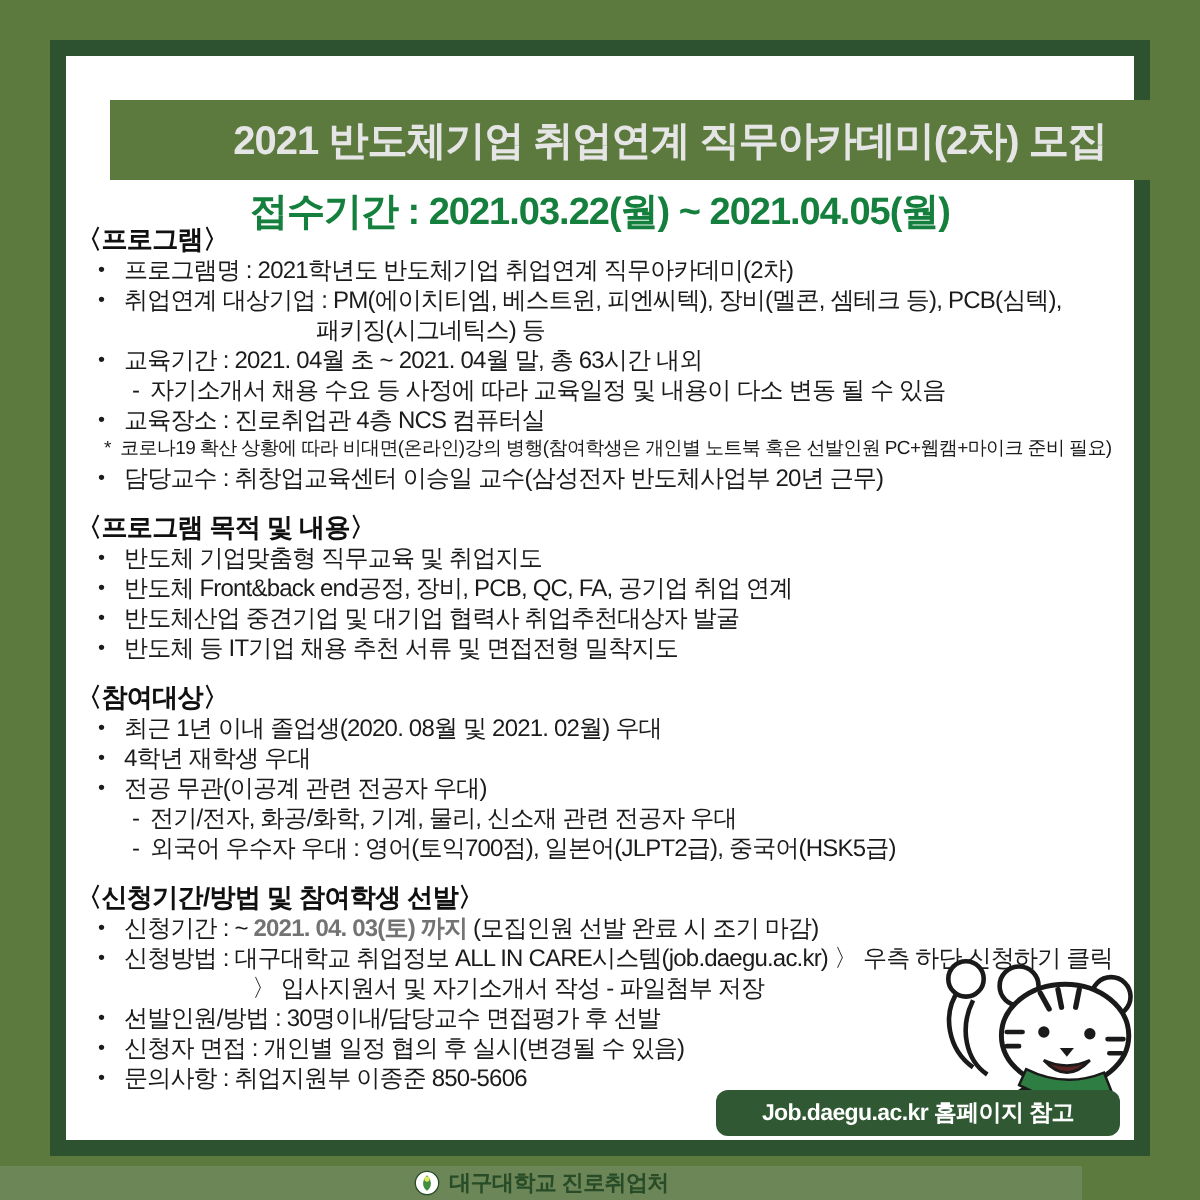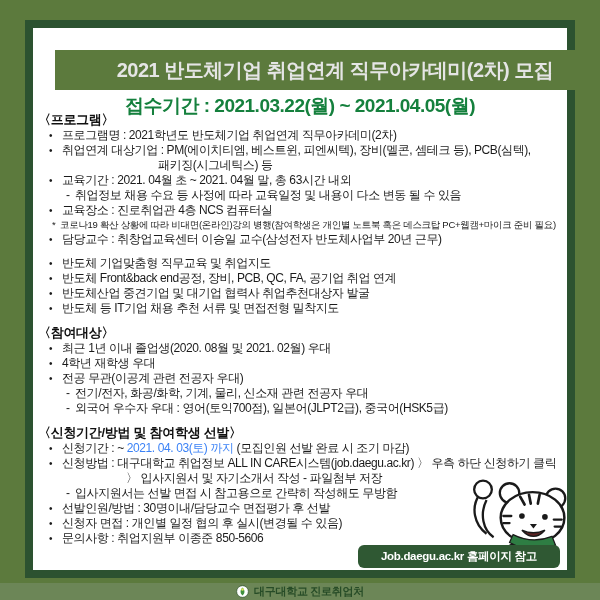--- a/index.html
+++ b/index.html
@@ -45,21 +45,21 @@
   .line.note{padding-left:22px;font-size:9.5px;line-height:14px;letter-spacing:-0.3px;}
   .line.note .marker{left:14px;}
   .badge{
     position:absolute;right:40px;bottom:32px;z-index:5;
     background:var(--badge-green);color:#ffffff;
     font-size:11.5px;font-weight:bold;letter-spacing:-0.3px;
     padding:4px 23px;border-radius:6px;white-space:nowrap;
   }
   .mascot{position:absolute;right:25px;bottom:38px;z-index:4;width:115px;height:92px;}
   .footer-bar{
-    position:absolute;left:0;bottom:0;width:600px;height:17px;z-index:6;
+    position:absolute;left:0;bottom:0;width:541px;height:17px;z-index:6;
     background:var(--footer-bar-green);
     display:flex;align-items:center;justify-content:center;gap:5px;
     color:var(--footer-text-green);font-size:11px;font-weight:bold;letter-spacing:-0.3px;
   }
   .footer-logo{width:13px;height:13px;}
 </style>
 </head>
 <body>
 
 <div class="stage">
@@ -70,45 +70,46 @@
       <span>2021 반도체기업 취업연계 직무아카데미(2차) 모집</span>
     </div>
     <div class="period">접수기간 : 2021.03.22(월) ~ 2021.04.05(월)</div>
     <div class="content">
         <div class="section">
           <div class="section-header">〈프로그램〉</div>
           <div class="line bullet"><span class="marker">•</span><span>프로그램명 : 2021학년도 반도체기업 취업연계 직무아카데미(2차)</span></div>
           <div class="line bullet"><span class="marker">•</span><span>취업연계 대상기업 : PM(에이치티엠, 베스트윈, 피엔씨텍), 장비(멜콘, 셈테크 등), PCB(심텍),</span></div>
           <div class="line cont" style="padding-left: 120px;"><span>패키징(시그네틱스) 등</span></div>
           <div class="line bullet"><span class="marker">•</span><span>교육기간 : 2021. 04월 초 ~ 2021. 04월 말, 총 63시간 내외</span></div>
-          <div class="line dash"><span class="marker">-</span><span>취업정보 채용 수요 등 사정에 따라 교육일정 및 내용이 다소 변동 될 수 있음</span></div>
+          <div class="line dash"><span class="marker">-</span><span>자기소개서 채용 수요 등 사정에 따라 교육일정 및 내용이 다소 변동 될 수 있음</span></div>
           <div class="line bullet"><span class="marker">•</span><span>교육장소 : 진로취업관 4층 NCS 컴퓨터실</span></div>
-          <div class="line note"><span class="marker">*</span><span>코로나19 확산 상황에 따라 비대면(온라인)강의 병행(참여학생은 개인별 노트북 혹은 데스크탑 PC+웹캠+마이크 준비 필요)</span></div>
+          <div class="line note"><span class="marker">*</span><span>코로나19 확산 상황에 따라 비대면(온라인)강의 병행(참여학생은 개인별 노트북 혹은 선발인원 PC+웹캠+마이크 준비 필요)</span></div>
           <div class="line bullet"><span class="marker">•</span><span>담당교수 : 취창업교육센터 이승일 교수(삼성전자 반도체사업부 20년 근무)</span></div>
         </div>
         <div class="section">
+          <div class="section-header">〈프로그램 목적 및 내용〉</div>
           <div class="line bullet"><span class="marker">•</span><span>반도체 기업맞춤형 직무교육 및 취업지도</span></div>
           <div class="line bullet"><span class="marker">•</span><span>반도체 Front&amp;back end공정, 장비, PCB, QC, FA, 공기업 취업 연계</span></div>
           <div class="line bullet"><span class="marker">•</span><span>반도체산업 중견기업 및 대기업 협력사 취업추천대상자 발굴</span></div>
           <div class="line bullet"><span class="marker">•</span><span>반도체 등 IT기업 채용 추천 서류 및 면접전형 밀착지도</span></div>
         </div>
         <div class="section">
           <div class="section-header">〈참여대상〉</div>
           <div class="line bullet"><span class="marker">•</span><span>최근 1년 이내 졸업생(2020. 08월 및 2021. 02월) 우대</span></div>
           <div class="line bullet"><span class="marker">•</span><span>4학년 재학생 우대</span></div>
           <div class="line bullet"><span class="marker">•</span><span>전공 무관(이공계 관련 전공자 우대)</span></div>
           <div class="line dash"><span class="marker">-</span><span>전기/전자, 화공/화학, 기계, 물리, 신소재 관련 전공자 우대</span></div>
           <div class="line dash"><span class="marker">-</span><span>외국어 우수자 우대 : 영어(토익700점), 일본어(JLPT2급), 중국어(HSK5급)</span></div>
         </div>
         <div class="section">
           <div class="section-header">〈신청기간/방법 및 참여학생 선발〉</div>
-          <div class="line bullet"><span class="marker">•</span><span>신청기간 : ~ </span><span style="color: #3b82f6; font-weight: normal;">2021. 04. 03(토) 까지</span><span> (모집인원 선발 완료 시 조기 마감)</span></div>
+          <div class="line bullet"><span class="marker">•</span><span>신청기간 : ~ </span><span style="color: #737373; font-weight: bold;">2021. 04. 03(토) 까지</span><span> (모집인원 선발 완료 시 조기 마감)</span></div>
           <div class="line bullet"><span class="marker">•</span><span>신청방법 : 대구대학교 취업정보 ALL IN CARE시스템(job.daegu.ac.kr) 〉 우측 하단 신청하기 클릭</span></div>
           <div class="line cont" style="padding-left: 88px;"><span>〉 입사지원서 및 자기소개서 작성 - 파일첨부 저장</span></div>
-          <div class="line dash"><span class="marker">-</span><span>입사지원서는 선발 면접 시 참고용으로 간략히 작성해도 무방함</span></div>
+          <div class="line dash"><span class="marker">-</span></div>
           <div class="line bullet"><span class="marker">•</span><span>선발인원/방법 : 30명이내/담당교수 면접평가 후 선발</span></div>
           <div class="line bullet"><span class="marker">•</span><span>신청자 면접 : 개인별 일정 협의 후 실시(변경될 수 있음)</span></div>
           <div class="line bullet"><span class="marker">•</span><span>문의사항 : 취업지원부 이종준 850-5606</span></div>
         </div>
       </div>
   </div>
 
   <svg class="mascot" viewBox="0 0 130 104" aria-hidden="true">
 
     <path d="M30 72 C16 62 12 42 22 28" fill="none" stroke="#1a1a1a" stroke-width="2.6"></path>

